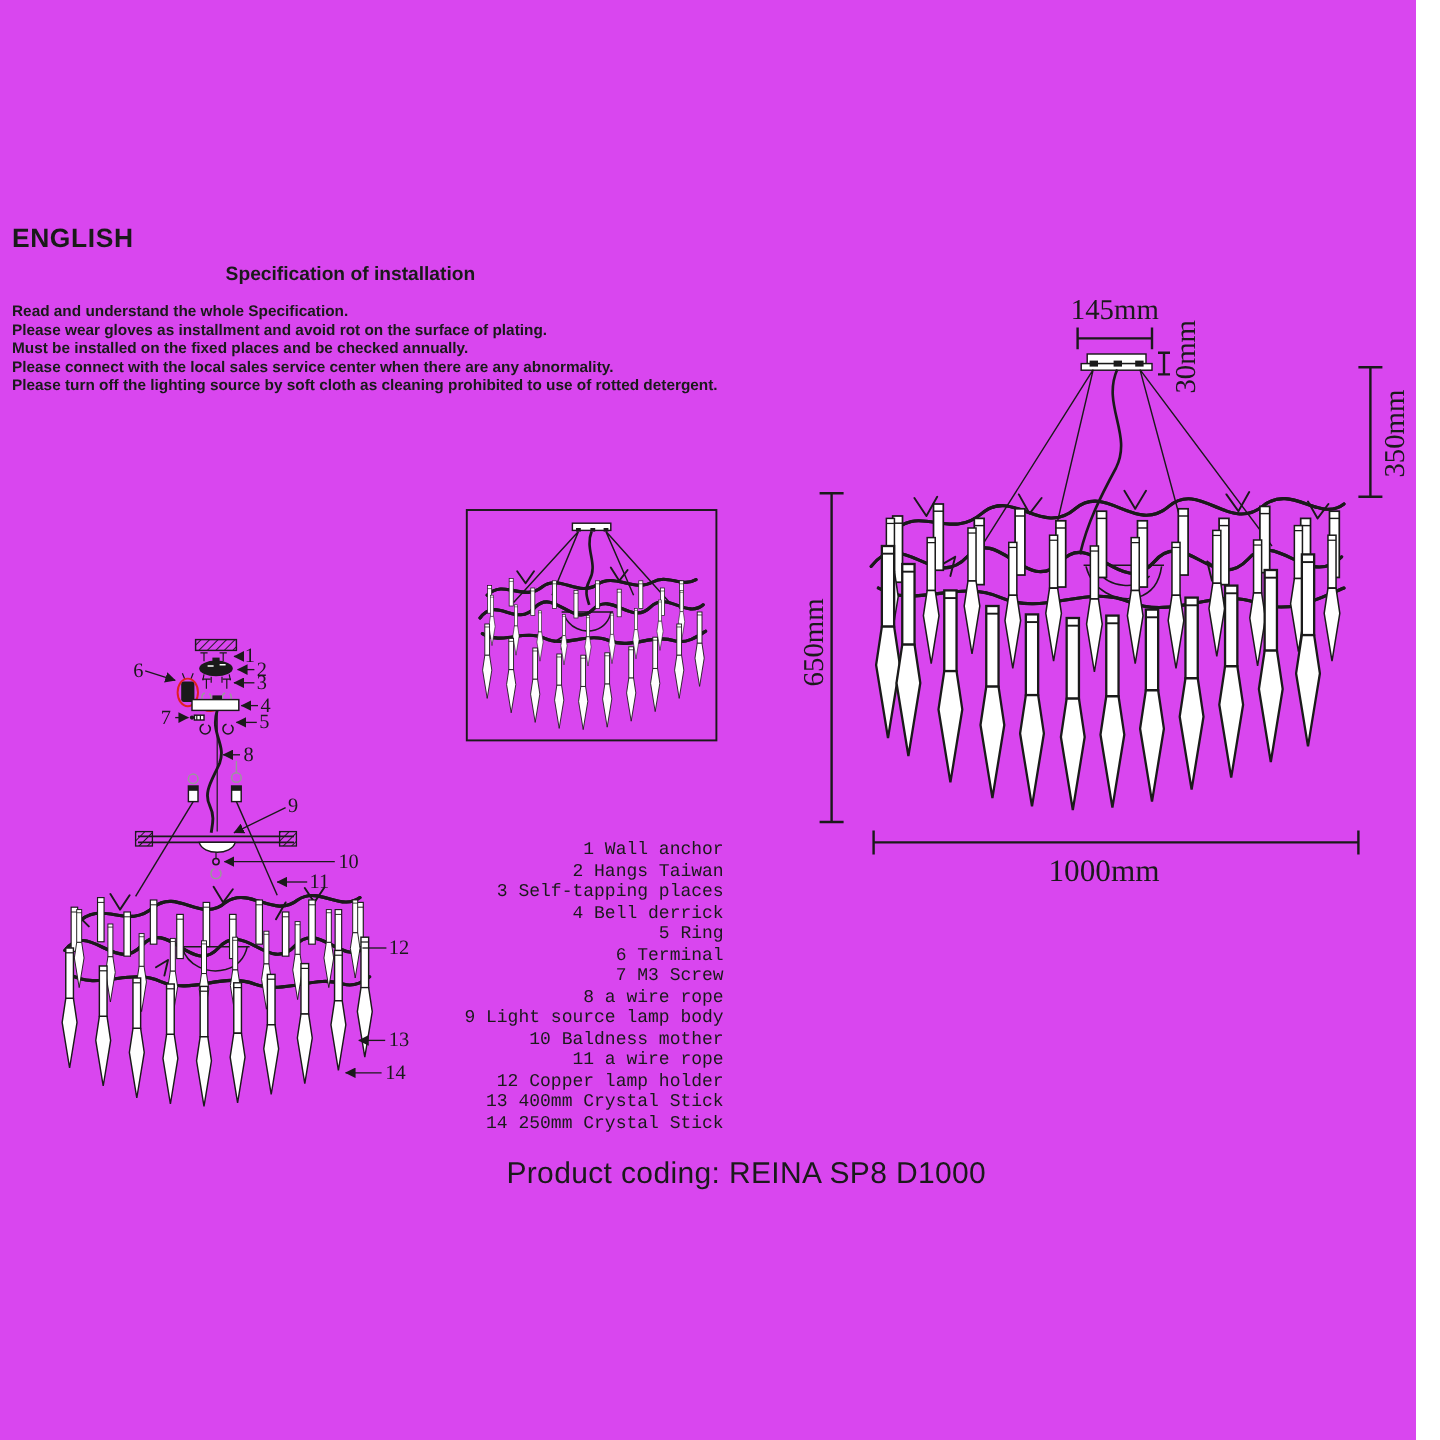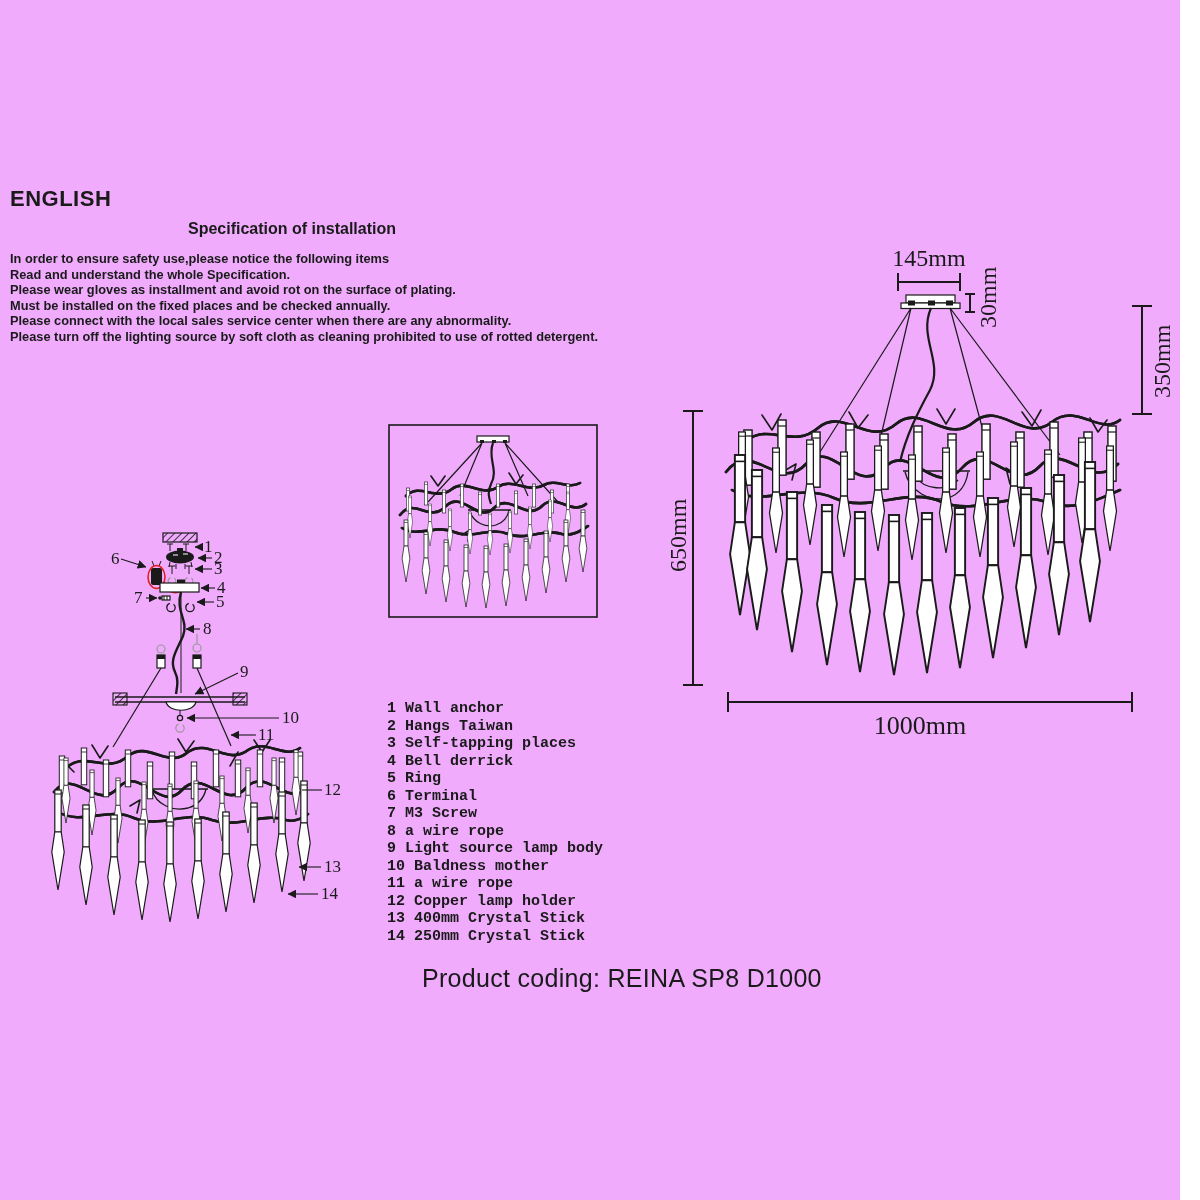--- a/index.html
+++ b/index.html
@@ -1,23 +1,23 @@
 <!DOCTYPE html>
 <html><head>
 <meta charset="utf-8">
 <style>
   html,body{margin:0;padding:0;background:#fff;}
-  #page{position:relative;width:1180px;height:1200px;background:#f0abfc;overflow:hidden;
+  #page{position:relative;width:1180px;height:1200px;background:#d946ef;overflow:hidden;
         font-family:"Liberation Sans",sans-serif;color:#1a1a1a;}
   .abs{position:absolute;}
   #lang-label{left:10px;top:186px;font-size:22px;font-weight:700;letter-spacing:.5px;}
   #spec-title{left:188px;top:220px;font-size:16px;font-weight:700;}
   #instructions{left:10px;top:251px;width:640px;font-size:12.8px;font-weight:600;line-height:15.6px;}
   #parts-list{left:387px;top:700px;font-family:"Liberation Mono",monospace;font-size:15px;
-              font-weight:700;line-height:17.5px;white-space:nowrap;}
+              font-weight:400;line-height:17.5px;white-space:nowrap;text-align:right;}
   .part-num{margin-right:1ch;}
   #product-coding{left:422px;top:964px;font-size:25px;font-weight:400;letter-spacing:.3px;}
   svg{position:absolute;overflow:visible;}
   
   .ln{stroke:#1a1a1a;fill:none;stroke-width:1.3;}
   .ln2{stroke:#1a1a1a;fill:none;stroke-width:2.2;}
   .thin{stroke:#1a1a1a;fill:none;stroke-width:1;}
   .fill-ink{fill:#1a1a1a;stroke:none;}
   .wfill{fill:#fff;stroke:#1a1a1a;stroke-width:1.2;}
   .branch-o{stroke:#1a1a1a;stroke-width:2.6;fill:none;stroke-linecap:round;}
@@ -36,21 +36,20 @@
 </style>
 </head>
 <body>
 
 <div id="page">
 
   <div class="abs" id="lang-label">ENGLISH</div>
   <div class="abs" id="spec-title">Specification of installation</div>
 
   <div class="abs" id="instructions">
-    <div>In order to ensure safety use,please notice the following items</div>
     <div>Read and understand the whole Specification.</div>
     <div>Please wear gloves as installment and avoid rot on the surface of plating.</div>
     <div>Must be installed on the fixed places and be checked annually.</div>
     <div>Please connect with the local sales service center when there are any abnormality.</div>
     <div>Please turn off the lighting source by soft cloth as cleaning prohibited to use of rotted detergent.</div>
   </div>
 
   <svg width="0" height="0">
     <defs>
       <marker id="arrowhead" viewBox="0 0 9 9" refX="8.5" refY="4.5" markerWidth="8" markerHeight="8" orient="auto">

